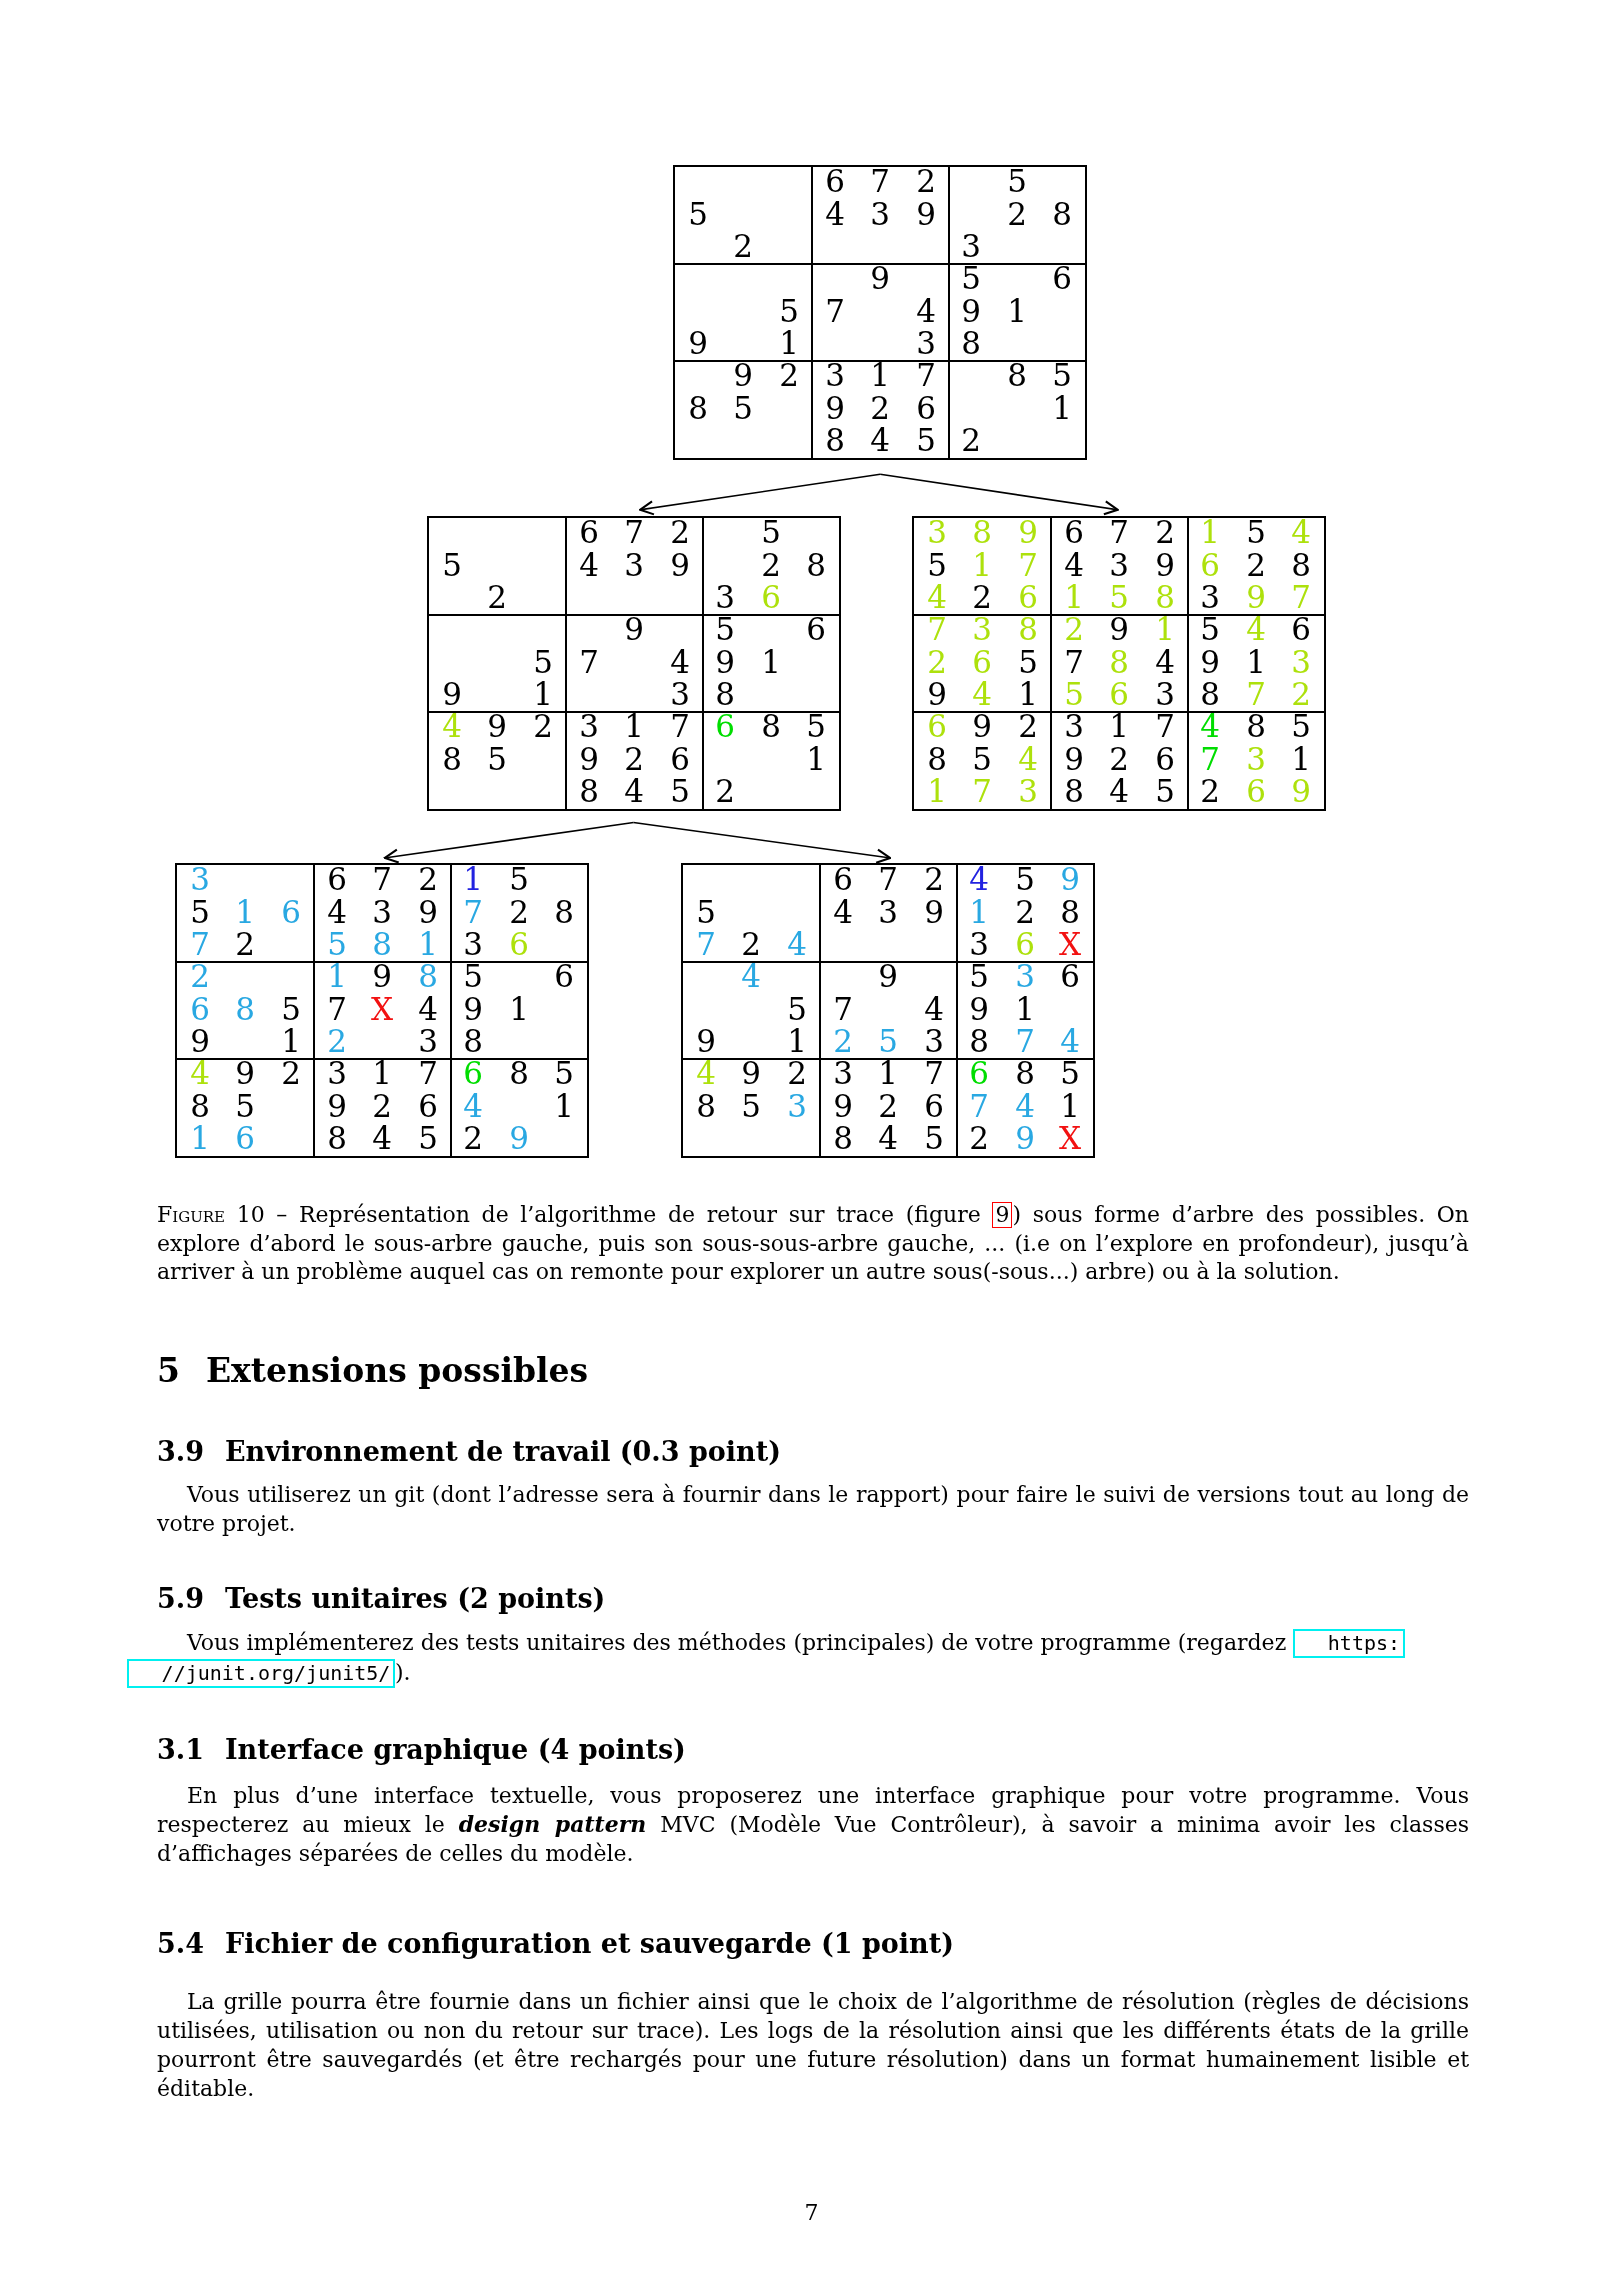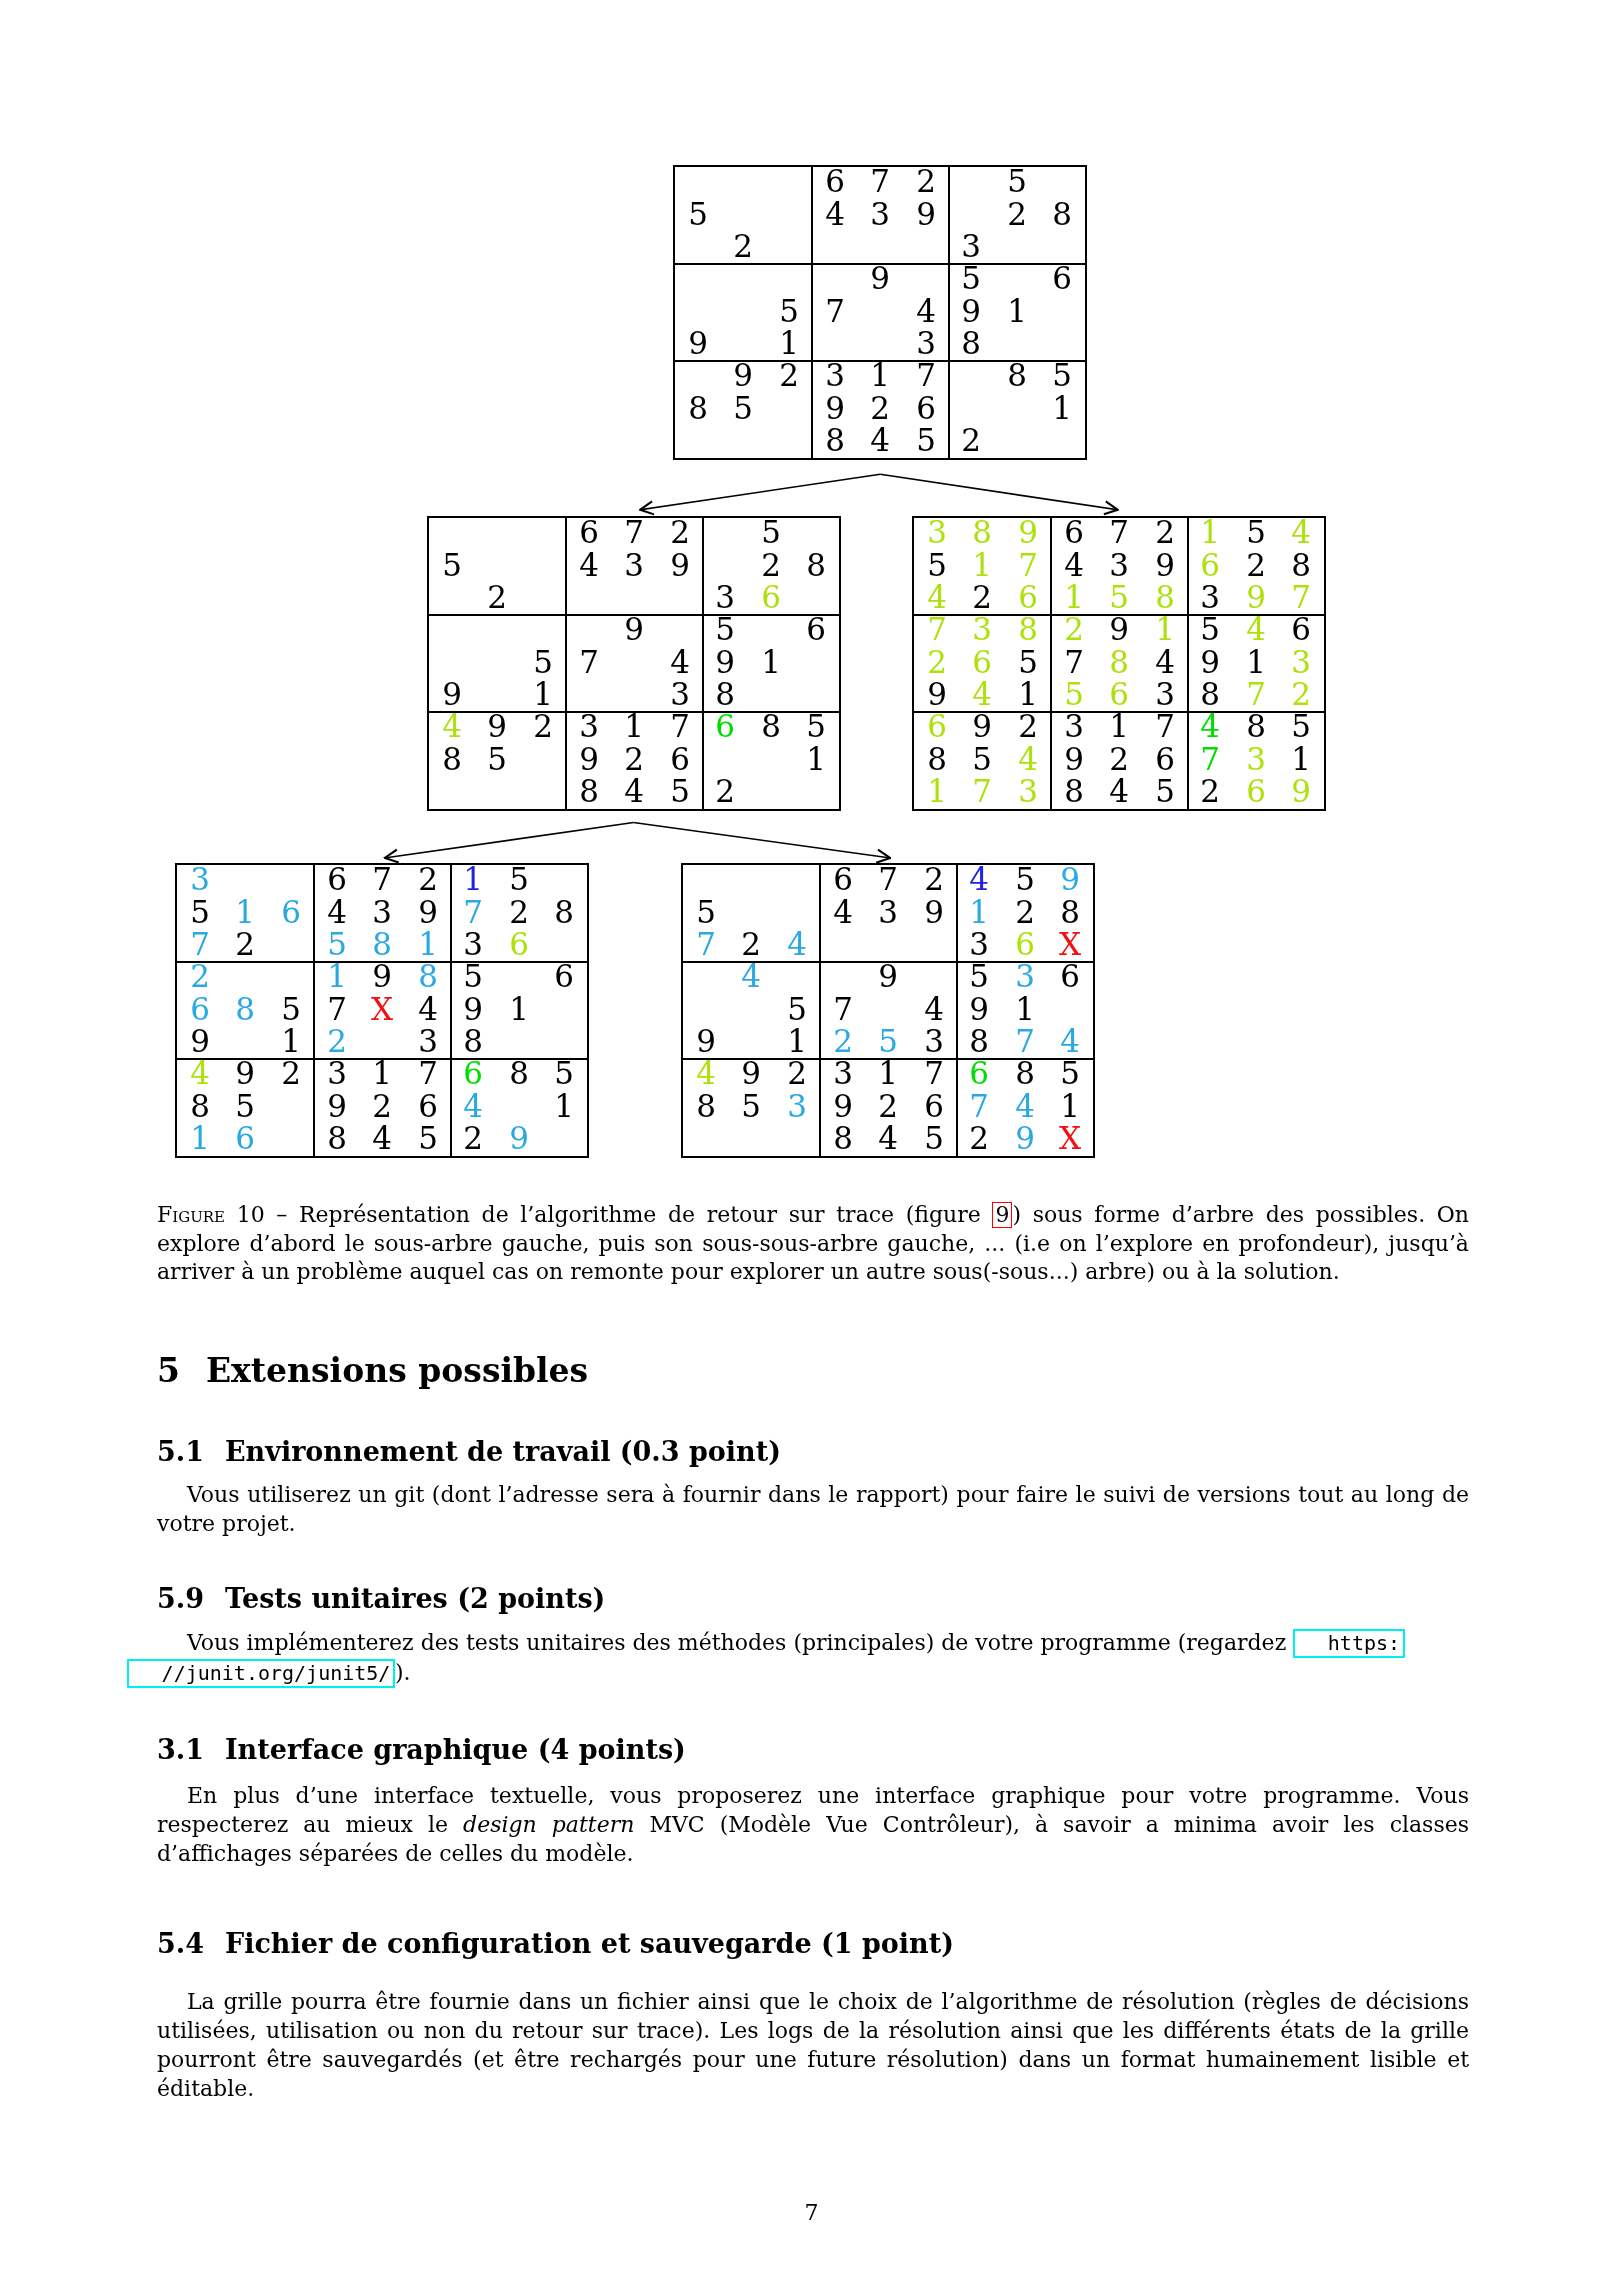--- a/index.html
+++ b/index.html
@@ -37,21 +37,21 @@
   }
   .sec-h1{position:absolute;left:157px;font-size:33px;font-weight:bold;line-height:1.1;}
   .sec-h2{position:absolute;left:157px;font-size:27px;font-weight:bold;line-height:1.1;}
   .secnum1{margin-right:26px;}
   .secnum2{margin-right:21px;}
   .para{text-indent:30px;}
   .pagenum{
     position:absolute;left:0;width:1623px;top:2200px;text-align:center;
     font-size:22px;
   }
-  .italic{font-style:italic;}
+  .italic{font-style:italic;font-weight:bold;}
 </style>
 </head>
 <body>
 
 <div class="sudoku" style="left:673px;top:165px;">
     <div class="vdiv" style="left: 136px;"></div>
     <div class="hdiv" style="top: 96px;"></div>
     <div class="vdiv" style="left: 273px;"></div>
     <div class="hdiv" style="top: 193px;"></div>
     <span class="sd" style="left: 160px; top: 16px; color: rgb(0, 0, 0);">6</span>
@@ -387,21 +387,21 @@
 
 <div class="textblock caption" style="top:1201px;">
   <span class="smallcaps">Figure 10</span><span> – Représentation de l’algorithme de retour sur trace (figure </span><span class="figref">9</span><span>) sous forme d’arbre des possibles. On explore d’abord le sous-arbre gauche, puis son sous-sous-arbre gauche, ... (i.e on l’explore en profondeur), jusqu’à arriver à un problème auquel cas on remonte pour explorer un autre sous(-sous...) arbre) ou à la solution.</span>
 </div>
 
 <div class="sec-h1" style="top:1353px;">
   <span class="secnum1">5</span><span>Extensions possibles</span>
 </div>
 
 <div class="sec-h2" style="top:1437px;">
-  <span class="secnum2">5.1</span><span>Environnement de travail (0.3 point)</span>
+  <span class="secnum2">3.9</span><span>Environnement de travail (0.3 point)</span>
 </div>
 <div class="textblock para" style="top:1480px;">Vous utiliserez un git (dont l’adresse sera à fournir dans le rapport) pour faire le suivi de versions tout au long de votre projet.</div>
 
 <div class="sec-h2" style="top:1584px;">
   <span class="secnum2">5.9</span><span>Tests unitaires (2 points)</span>
 </div>
 <div class="textblock para" style="top:1628px;">
   <span>Vous implémenterez des tests unitaires des méthodes (principales) de votre programme (regardez </span><span class="urlbox">https:</span><br>
   <span class="urlbox" style="margin-left:-30px;">//junit.org/junit5/</span><span>).</span>
 </div>

